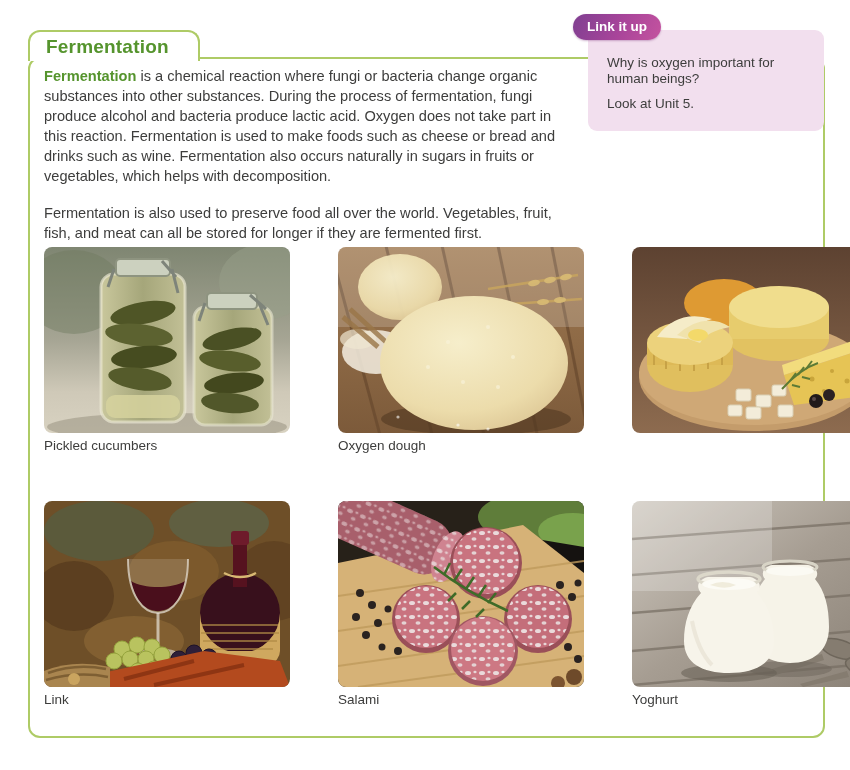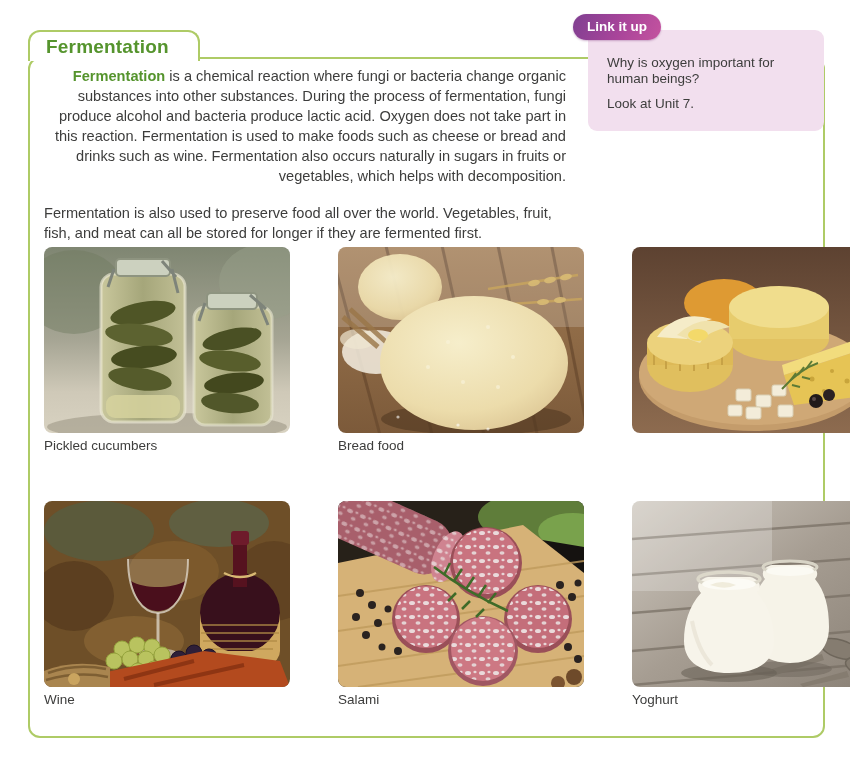--- a/index.html
+++ b/index.html
@@ -22,21 +22,21 @@
     font-size:13.5px; line-height:16px; color:#3d3d3c; }
   .link-box .q { margin-bottom:9px; }
   .badge { position:absolute; left:573px; top:14px; z-index:4;
     background:linear-gradient(115deg,#7f3f91 0%, #a9459a 55%, #c4539f 100%);
     color:#ffffff; font-weight:bold; font-size:13.5px; padding:5px 14px 6px 14px;
     border-radius:14px; box-shadow:0 1px 2px rgba(120,50,120,0.35); }
 
   
   .content { position:absolute; left:44px; top:66px; width:770px; z-index:2; }
   .content p { font-size:14.6px; line-height:20px; width:522px; }
-  .content p.p1 { margin-bottom:17px;text-align:right; }
+  .content p.p1 { margin-bottom:17px; }
   .content p.p2 { margin-bottom:4px; }
   .term { font-weight:bold; color:#55942d; }
 
   
   .gallery { display:grid; grid-template-columns:repeat(3,246px); column-gap:13px; row-gap:13px;gap:48px; }
   .cell { width:246px; }
   .photo { width:246px; height:186px; border-radius:8px; overflow:hidden; display:block; }
   .photo svg { display:block; }
   .caption { display:block; font-size:13.5px; margin-top:5px; color:#3d3d3c; }
 </style>
@@ -44,21 +44,21 @@
 <body>
 
 <div class="frame"></div>
 
 <div class="tab">
   <h1>Fermentation</h1>
 </div>
 
 <div class="link-box">
   <div class="q">Why is oxygen important for human beings?</div>
-  <div>Look at Unit 7.</div>
+  <div>Look at Unit 5.</div>
 </div>
 <div class="badge">Link it up</div>
 
 <div class="content">
   <p class="p1"><span class="term">Fermentation</span><span> is a chemical reaction where fungi or bacteria change organic substances into other substances. During the process of fermentation, fungi produce alcohol and bacteria produce lactic acid. Oxygen does not take part in this reaction. Fermentation is used to make foods such as cheese or bread and drinks such as wine. Fermentation also occurs naturally in sugars in fruits or vegetables, which helps with decomposition.</span></p>
   <p class="p2">Fermentation is also used to preserve food all over the world. Vegetables, fruit, fish, and meat can all be stored for longer if they are fermented first.</p>
 
   <div class="gallery">
 
     <div class="cell">
@@ -157,21 +157,21 @@
               <circle cx="90" cy="120" r="2"></circle>
               <circle cx="160" cy="140" r="2"></circle>
           </g>
           <g fill="#ffffff" opacity="0.6">
             <circle cx="120" cy="178" r="1.6"></circle>
               <circle cx="150" cy="182" r="1.6"></circle>
               <circle cx="60" cy="170" r="1.6"></circle>
           </g>
         </svg>
       </span>
-      <span class="caption">Bread food</span>
+      <span class="caption">Oxygen dough</span>
     </div>
 
     <div class="cell">
       <span class="photo">
         <svg width="246" height="186" viewBox="0 0 246 186">
           <defs>
             <linearGradient id="chbg" x1="0" y1="0" x2="0" y2="1">
               <stop offset="0" stop-color="#5d4231"></stop>
                 <stop offset="1" stop-color="#8d6b4f"></stop>
             </linearGradient>
@@ -283,21 +283,21 @@
           </g>
 
           <polygon points="58,172 160,150 236,160 246,186 40,186" fill="#b34a1e"></polygon>
           <path d="M80,178 L150,160 M110,184 L200,164" stroke="#8e3513" stroke-width="4" fill="none"></path>
 
           <path d="M0,170 Q30,158 66,166 L66,186 L0,186 Z" fill="#a9854f"></path>
           <path d="M4,172 Q32,162 62,168 M2,179 Q34,170 64,176" stroke="#7e5f33" stroke-width="2.5" fill="none"></path>
           <circle cx="30" cy="178" r="6" fill="#caa45f"></circle>
         </svg>
       </span>
-      <span class="caption">Wine</span>
+      <span class="caption">Link</span>
     </div>
 
     <div class="cell">
       <span class="photo">
         <svg width="246" height="186" viewBox="0 0 246 186">
           <defs>
             <pattern id="fat" width="14" height="14" patternUnits="userSpaceOnUse">
               <ellipse cx="4" cy="4" rx="3" ry="2" fill="#eadadb"></ellipse>
               <ellipse cx="10" cy="10" rx="2.5" ry="1.8" fill="#e4d2d3"></ellipse>
               <ellipse cx="11" cy="3" rx="1.6" ry="1.2" fill="#e8d6d7"></ellipse>

